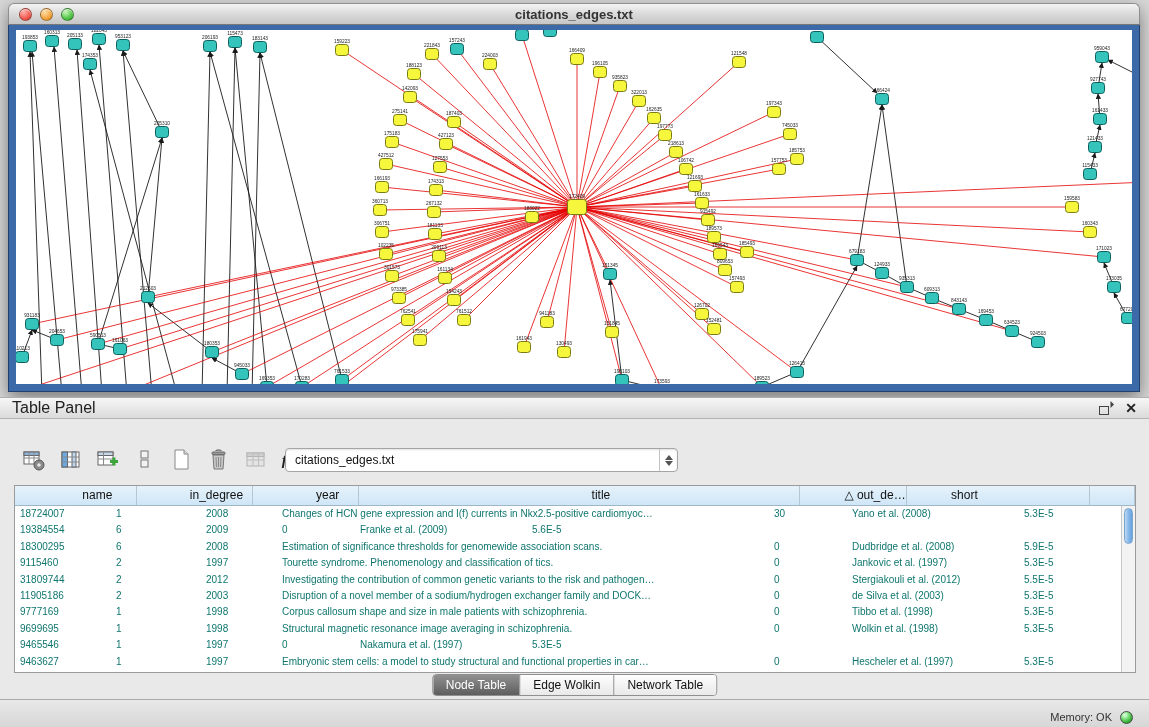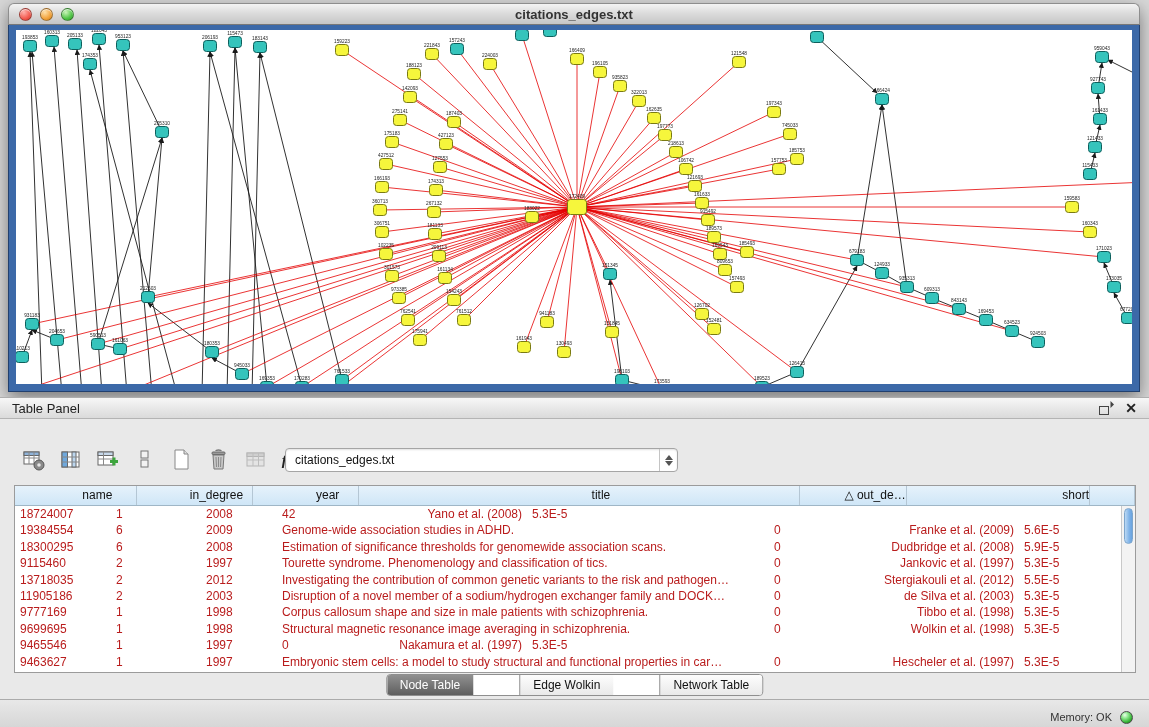--- a/index.html
+++ b/index.html
@@ -23,21 +23,21 @@
   .view-frame { position:absolute; left:0; top:22px; right:0; bottom:0;
     background:#3c69a8; border:1px solid #22406e; border-top:none;
     padding:5px 7px 7px 7px; }
   .canvas { width:100%; height:100%; background:#ffffff; position:relative; overflow:hidden; }
   .canvas svg { display:block; }
 
   
   #panel-bar { position:absolute; left:0; top:397px; width:1149px; height:22px;
     background:linear-gradient(#f7f7f7,#dadada); border-top:1px solid #aeaeae; border-bottom:1px solid #b4b4b4;
     display:flex; align-items:center; }
-  #panel-bar .bar-title { font-size:13px; color:#222; padding-left:12px; flex:1; }
+  #panel-bar .bar-title { font-size:16px; color:#222; padding-left:12px; flex:1; }
   .bar-icons { display:flex; align-items:center; gap:12px; padding-right:12px; }
   .float-btn { width:14px; height:13px; position:relative; cursor:default; }
   .float-btn .sq { position:absolute; left:0; bottom:0; width:10px; height:9px; border:1.5px solid #444; }
   .float-btn .ar { position:absolute; right:0; top:0; width:0; height:0;
     border-left:5px solid transparent; border-top:5px solid #444; transform:rotate(45deg); }
   .close-btn { font-size:14px; font-weight:bold; color:#222; line-height:14px; }
 
   #panel-body { position:absolute; left:0; top:419px; width:1149px; height:280px; background:#e9e9e9; }
 
   
@@ -53,32 +53,32 @@
   .stepper .up { width:0; height:0; border-left:4px solid transparent; border-right:4px solid transparent; border-bottom:5px solid #555; }
   .stepper .dn { width:0; height:0; border-left:4px solid transparent; border-right:4px solid transparent; border-top:5px solid #555; }
 
   
   .dtable { position:absolute; left:14px; top:66px; width:1122px; height:188px;
     background:#fff; border:1px solid #9b9b9b; }
   .thead { display:flex; height:20px; line-height:19px; font-size:12px; color:#111;
     background:linear-gradient(#e6f2fb,#cfe6f7); border-bottom:1px solid #9fb6c6; }
   .thcell { border-right:1px solid #b4c6d4; text-align:center; overflow:hidden; white-space:nowrap;margin-left:44px; }
   .tbody { position:absolute; left:0; top:20px; right:14px; bottom:0; overflow:hidden; }
-  .trow { display:flex; height:16.4px; line-height:16px; font-size:12px; background:#fff; color:#b91c1c; }
+  .trow { display:flex; height:16.4px; line-height:16px; font-size:10px; background:#fff; color:#0f766e; }
   .tcell { overflow:hidden; white-space:nowrap; padding:0 5px; }
   .col-name{width:96px}.col-in_degree{width:90px}.col-year{width:76px}.col-title{width:492px}
-  .col-out_degree{width:78px}.col-short{width:172px; text-align:right}.col-pagerank{flex:1}
+  .col-out_degree{width:78px}.col-short{width:172px; text-align:left}.col-pagerank{flex:1}
   .vscroll { position:absolute; right:0; top:20px; bottom:0; width:14px;
     background:#f3f3f3; border-left:1px solid #c9c9c9; }
   .vthumb { position:absolute; left:2px; top:2px; width:9px; height:36px; border-radius:5px;
     background:linear-gradient(90deg,#bcd9f4,#7fb3e8 60%,#6aa3de); border:1px solid #7da6cd; }
 
   
   .tabs { position:absolute; left:50%; transform:translateX(-50%); top:255px; display:flex;
-    border:1px solid #8f8f8f; border-radius:4px; overflow:hidden; background:#fff;gap:46px; }
+    border:1px solid #8f8f8f; border-radius:4px; overflow:hidden; background:#fff; }
   .tab { padding:2px 13px; font-size:12px; line-height:16px; color:#111;
     border-left:1px solid #8f8f8f; background:linear-gradient(#fdfdfd,#e9e9e9); }
   .tab:first-child { border-left:none; }
   .tab.selected { background:linear-gradient(#909090,#5e5e5e); color:#fff; }
 
   
   #status-bar { position:absolute; left:0; top:699px; width:1149px; height:35px;
     background:linear-gradient(#e8e8e8,#d2d2d2); border-top:1px solid #ababab;
     display:flex; align-items:center; justify-content:flex-end; gap:8px; padding-right:16px; }
   #status-bar .mem { font-size:11px; color:#333; }
@@ -543,29 +543,29 @@
       <div class="thcell col-title">title</div>
       <div class="thcell col-out_degree">△ out_de…</div>
       <div class="thcell col-short">short</div>
       <div class="thcell col-pagerank">pagerank</div>
     </div>
     <div class="tbody" id="table-body">
         <div class="trow">
           <div class="tcell col-name">18724007</div>
           <div class="tcell col-in_degree">1</div>
           <div class="tcell col-year">2008</div>
-          <div class="tcell col-out_degree">42</div>
+          <div class="tcell col-title">Changes of HCN gene expression and I(f) currents in Nkx2.5-positive cardiomyoc…</div>
+          <div class="tcell col-out_degree">30</div>
           <div class="tcell col-short">Yano et al. (2008)</div>
           <div class="tcell col-pagerank">5.3E-5</div>
         </div>
         <div class="trow">
           <div class="tcell col-name">19384554</div>
           <div class="tcell col-in_degree">6</div>
           <div class="tcell col-year">2009</div>
-          <div class="tcell col-title">Genome-wide association studies in ADHD.</div>
           <div class="tcell col-out_degree">0</div>
           <div class="tcell col-short">Franke et al. (2009)</div>
           <div class="tcell col-pagerank">5.6E-5</div>
         </div>
         <div class="trow">
           <div class="tcell col-name">18300295</div>
           <div class="tcell col-in_degree">6</div>
           <div class="tcell col-year">2008</div>
           <div class="tcell col-title">Estimation of significance thresholds for genomewide association scans.</div>
           <div class="tcell col-out_degree">0</div>
@@ -575,21 +575,21 @@
         <div class="trow">
           <div class="tcell col-name">9115460</div>
           <div class="tcell col-in_degree">2</div>
           <div class="tcell col-year">1997</div>
           <div class="tcell col-title">Tourette syndrome. Phenomenology and classification of tics.</div>
           <div class="tcell col-out_degree">0</div>
           <div class="tcell col-short">Jankovic et al. (1997)</div>
           <div class="tcell col-pagerank">5.3E-5</div>
         </div>
         <div class="trow">
-          <div class="tcell col-name">13718035</div>
+          <div class="tcell col-name">31809744</div>
           <div class="tcell col-in_degree">2</div>
           <div class="tcell col-year">2012</div>
           <div class="tcell col-title">Investigating the contribution of common genetic variants to the risk and pathogen…</div>
           <div class="tcell col-out_degree">0</div>
           <div class="tcell col-short">Stergiakouli et al. (2012)</div>
           <div class="tcell col-pagerank">5.5E-5</div>
         </div>
         <div class="trow">
           <div class="tcell col-name">11905186</div>
           <div class="tcell col-in_degree">2</div>

